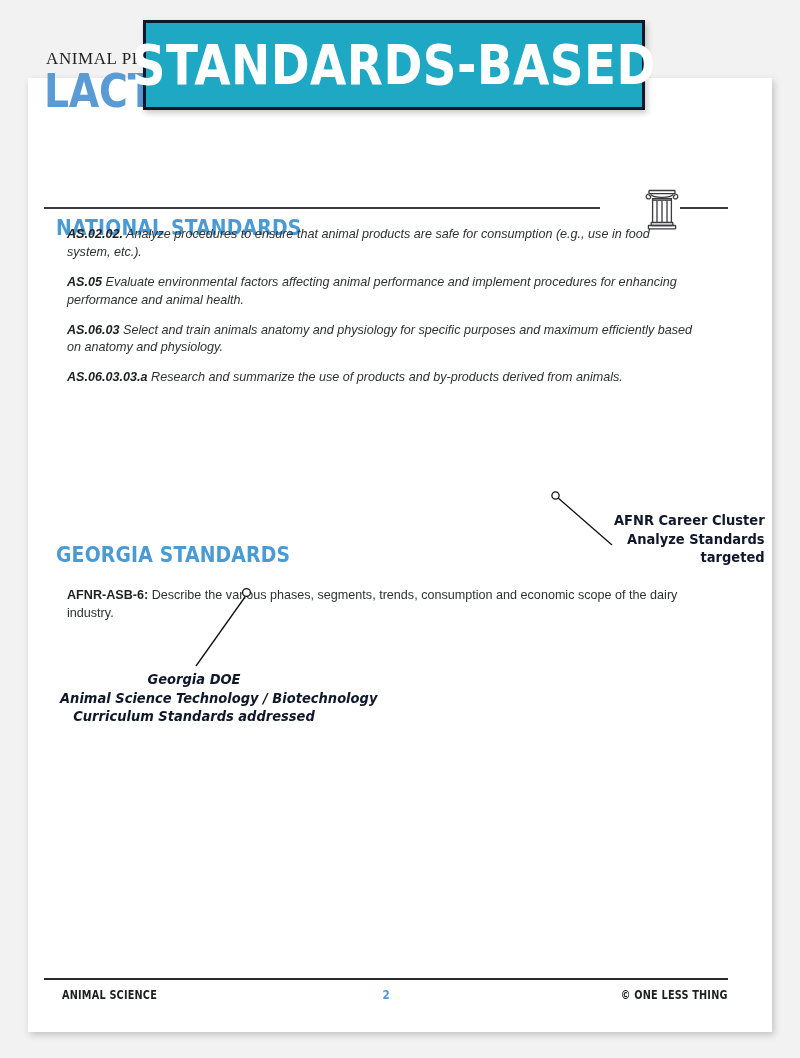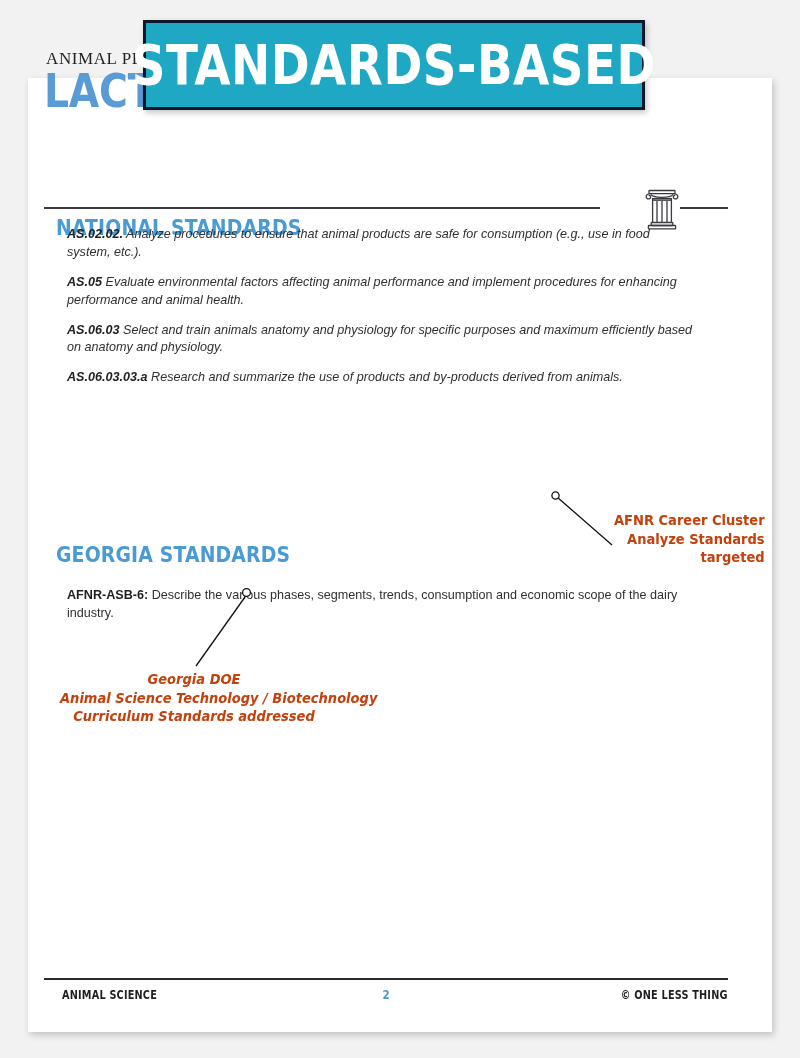--- a/index.html
+++ b/index.html
@@ -158,21 +158,21 @@
     color: #1d1f22;
   }
 
   
   .annotation {
     position: absolute;
     font-family: "Liberation Sans Narrow", "DejaVu Sans Condensed", "Liberation Sans", sans-serif;
     font-weight: bold;
     font-size: 14.5px;
     line-height: 1.28;
-    color: #c2410c;
+    color: #0f172a;
     text-align: center;
     white-space: nowrap;
   }
   #annotation-afnr {
     left: 614px;
     top: 511px;
     text-align: right;
   }
   #annotation-georgia {
     left: 60px;

